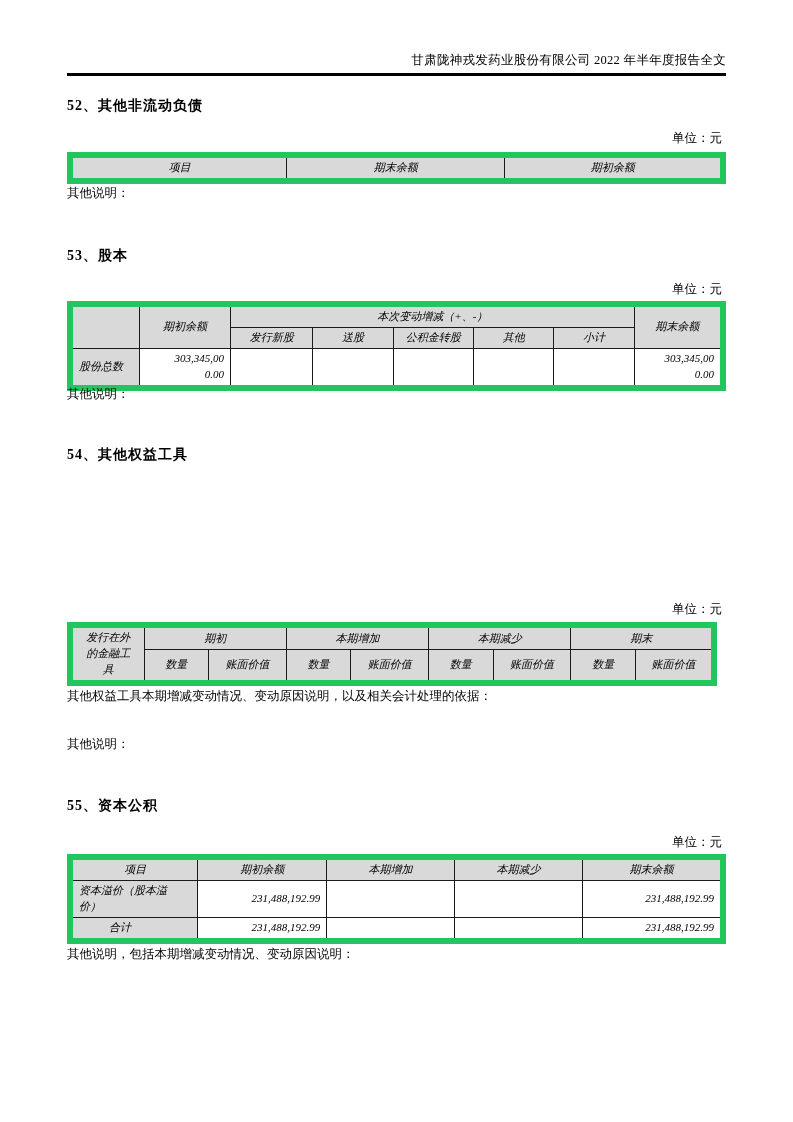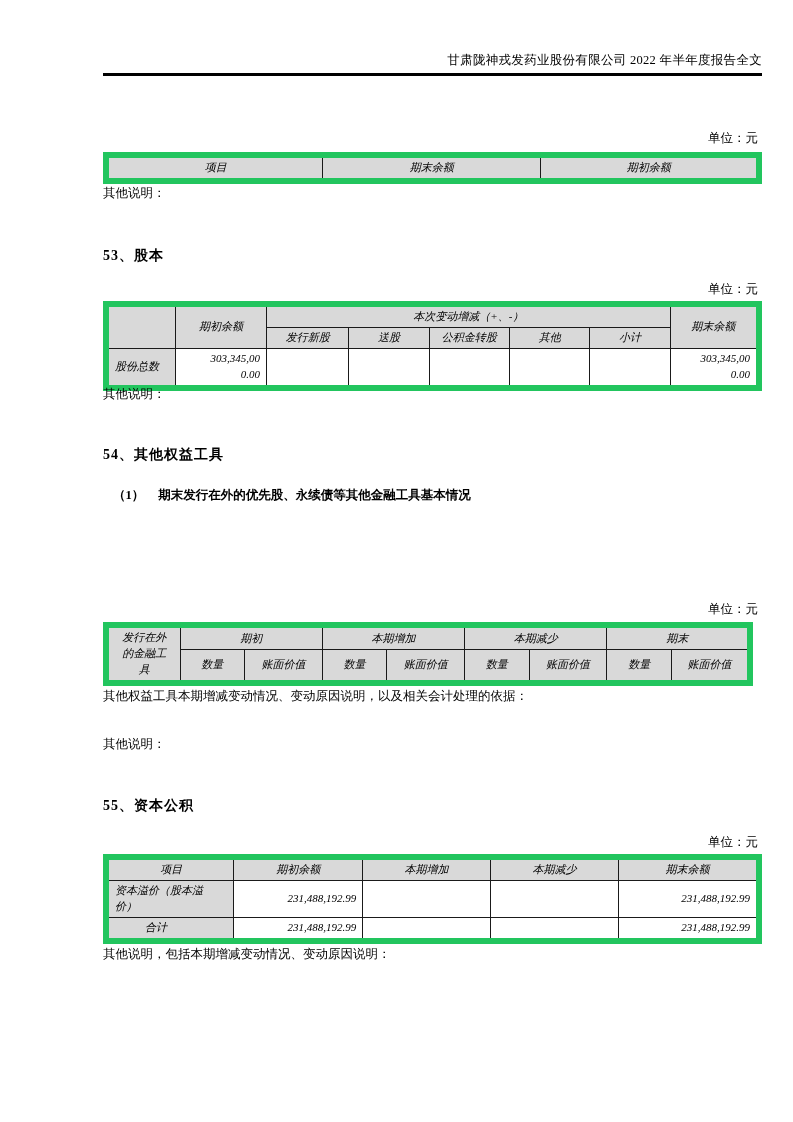--- a/index.html
+++ b/index.html
@@ -7,21 +7,21 @@
   .page {
     position: relative;
     width: 793px;
     height: 1122px;
     margin: 0 auto;
     background: #ffffff;
     font-family: "Liberation Serif", "DejaVu Serif", serif;
     color: #000000;
     overflow: hidden;
   }
-  .content { position: absolute; left: 67px; width: 659px; top: 0; height: 100%; margin-left: 36px; }
+  .content { position: absolute; left: 67px; width: 659px; top: 0; height: 100%; }
   .abs { position: absolute; left: 0; right: 0; }
 
   .doc-header {
     top: 52px;
     text-align: right;
     font-size: 12.5px;
     letter-spacing: 0.3px;
   }
   .header-rule { top: 73px; height: 2.5px; background: #000; }
 
@@ -94,20 +94,21 @@
 </style>
 </head>
 <body>
 
 <div class="page">
   <div class="content">
 
     <div class="abs doc-header">甘肃陇神戎发药业股份有限公司 2022 年半年度报告全文</div>
     <div class="abs header-rule"></div>
 
+    <div class="abs sec-heading h52">52、其他非流动负债</div>
     <div class="abs unit-line u52">单位：元</div>
     <table class="abs t52">
       <colgroup>
           <col style="width:33.2%">
           <col style="width:33.4%">
           <col style="width:33.4%">
         </colgroup>
       <tbody>
           <tr>
         <td class="hdr">项目</td>
@@ -155,23 +156,20 @@
         <td></td>
         <td></td>
         <td class="num">303,345,00
 0.00</td>
       </tr>
     </tbody>
       </table>
     <div class="abs note-line n53">其他说明：</div>
 
     <div class="abs sec-heading h54">54、其他权益工具</div>
-    <div class="abs sub-heading sub1">
-      <span class="sub-label">（1）</span><span>期末发行在外的优先股、永续债等其他金融工具基本情况</span>
-    </div>
     <div class="abs unit-line u54">单位：元</div>
     <table class="abs t54">
       <colgroup>
         <col style="width:11.5%">
         <col style="width:10.0%">
           <col style="width:12.1%">
         <col style="width:10.0%">
           <col style="width:12.1%">
         <col style="width:10.0%">
           <col style="width:12.1%">

